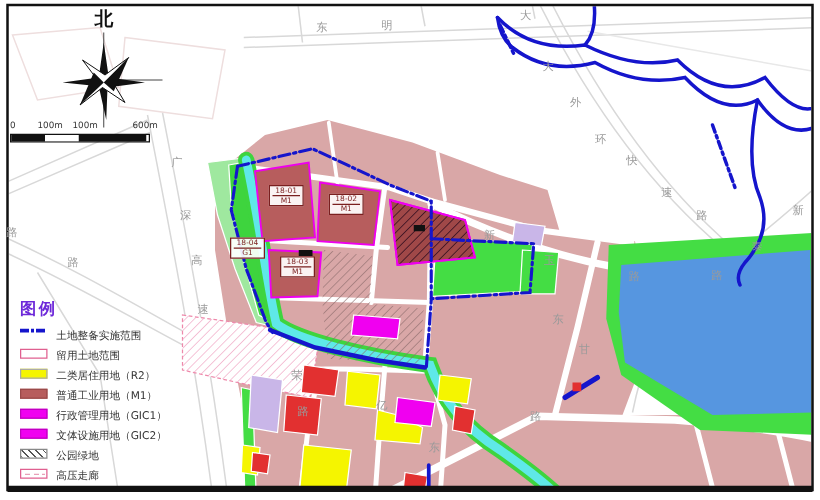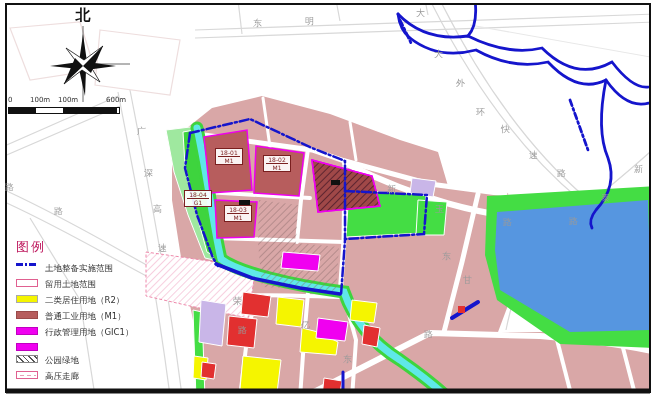--- a/index.html
+++ b/index.html
@@ -10,21 +10,21 @@
   .compass{position:absolute;left:28px;top:4px;width:110px;height:100px;}
   .north{position:absolute;left:0;right:0;top:2px;text-align:center;font-size:15px;font-weight:bold;color:#111;}
   
   .scalebar{position:absolute;left:8px;top:96px;width:120px;height:22px;}
   .scalebar .ticks{position:relative;height:10px;font-size:7px;color:#333;}
   .scalebar .ticks span{position:absolute;top:0;}
   .bar{position:relative;margin-top:1px;height:5px;width:110px;border:1px solid #111;display:flex;}
   .seg{height:100%;}
   
   .legend{position:absolute;left:16px;top:238px;width:158px;}
-  .legend-title{font-size:13px;font-weight:normal;color:#be185d;letter-spacing:2px;margin-bottom:7px;}
+  .legend-title{font-size:13px;font-weight:bold;color:#6d28d9;letter-spacing:2px;margin-bottom:7px;}
   .lrow{display:flex;align-items:flex-start;margin-bottom:4px;}
   .sw{width:22px;height:8px;margin-right:7px;flex:none;box-sizing:border-box;}
   .lrow .ltext{font-size:8.5px;color:#333;white-space:nowrap;}
   .sw-boundary{height:3px;background-image:repeating-linear-gradient(90deg,#1515cc 0 7px,transparent 7px 9px,#1515cc 9px 11px,transparent 11px 13px);}
   .sw-reserved{background:#fff;border:1px solid #e06090;}
   .sw-r2{background:#f5f500;border:1px solid #aaa;}
   .sw-m1{background:#b75d5d;border:1px solid #9a4a4a;}
   .sw-gic1,.sw-gic2{background:#f000f0;border:1px solid #c000c0;}
   .sw-g1{background:#f6fcf2;border:1px solid #8aa88a;}
   .sw-proposal{background:#fff;border:1px solid #888;
@@ -240,20 +240,21 @@
         <div class="lrow">
           <span class="sw sw-m1"></span>
           <span class="ltext">普通工业用地（M1）</span>
         </div>
         <div class="lrow">
           <span class="sw sw-gic1"></span>
           <span class="ltext">行政管理用地（GIC1）</span>
         </div>
         <div class="lrow">
           <span class="sw sw-gic2"></span>
+          <span class="ltext">文体设施用地（GIC2）</span>
         </div>
         <div class="lrow">
           <span class="sw sw-proposal"></span>
           <span class="ltext">公园绿地</span>
         </div>
         <div class="lrow">
           <span class="sw sw-hv"></span>
           <span class="ltext">高压走廊</span>
         </div>
       </div>

